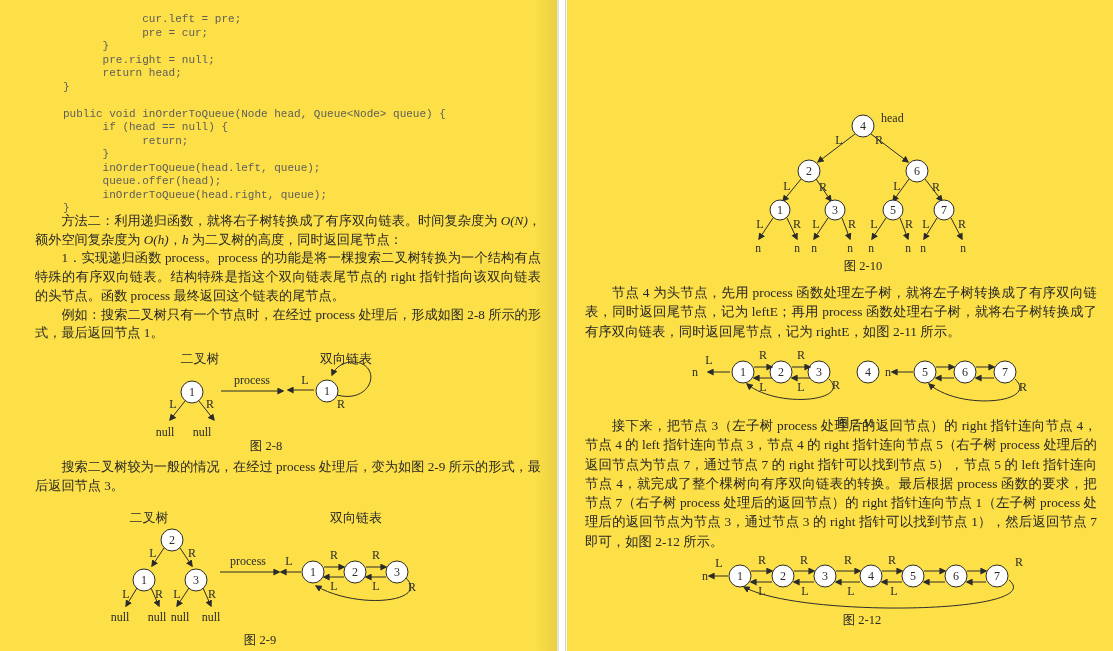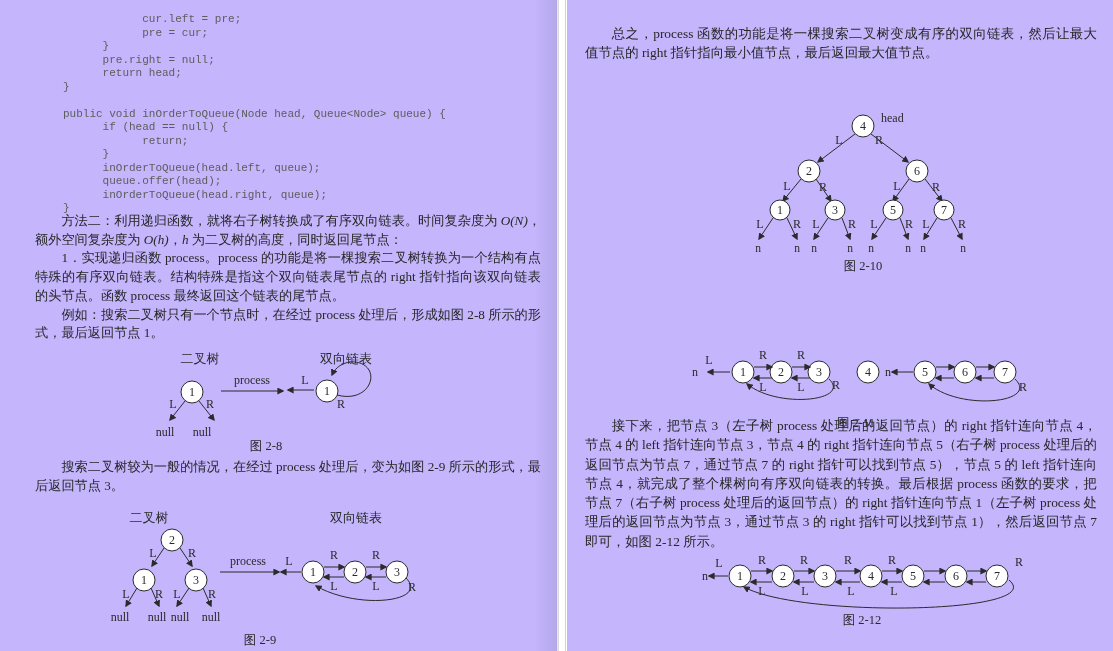--- a/index.html
+++ b/index.html
@@ -1,18 +1,18 @@
 <!DOCTYPE html>
 <html><head>
 <meta charset="utf-8">
 <style>
   html,body{margin:0;padding:0;background:#fff;}
   #screen{position:relative;width:1113px;height:651px;background:#ffffff;overflow:hidden;
           font-family:"Liberation Serif","DejaVu Serif",serif;}
-  .page{position:absolute;top:0;height:651px;background:#c4b5fd;}
+  .page{position:absolute;top:0;height:651px;background:#fde047;}
   .page.left{left:0;width:557px;}
   .page.right{left:567px;width:546px;}
   .gutter{position:absolute;top:0;left:534px;width:24px;height:651px;
           background:linear-gradient(to right,rgba(0,0,0,0) 0%,rgba(0,0,0,0.07) 90%,rgba(0,0,0,0.10) 100%);}
   .gline{position:absolute;top:0;width:1px;height:651px;}
   .g1{left:558px;background:#dcdcdc;}
   .g2{left:565px;background:#d3d3d3;}
   .artifact{position:absolute;background:#c4c4c4;}
   .a1{left:0;top:0;width:88px;height:2px;}
   .a2{left:478px;top:1px;width:18px;height:2px;background:#d8d8d8;}
@@ -169,21 +169,20 @@
     </svg>
   </div>
 
   <div class="gutter"></div>
   <div class="gline g1"></div>
   <div class="gline g2"></div>
 
   <div class="page right rp">
 
     <div class="textcol" id="rp-text1">
-      <p class="para">总之，process 函数的功能是将一棵搜索二叉树变成有序的双向链表，然后让最大值节点的 right 指针指向最小值节点，最后返回最大值节点。</p>
     </div>
 
     <svg id="fig10" width="290" height="170" viewBox="0 0 290 170">
       <defs>
         <marker id="a10" viewBox="0 0 10 10" refX="8" refY="5" markerWidth="7" markerHeight="7" orient="auto">
           <path d="M0,0 L10,5 L0,10 z" fill="#2b2b2b"></path>
         </marker>
       </defs>
       <g>
         <circle class="nd" cx="145" cy="20" r="11"></circle>
@@ -234,20 +233,21 @@
         <text class="ft f11" x="96" y="146" text-anchor="middle">n</text>
         <text class="ft f11" x="132" y="146" text-anchor="middle">n</text>
         <text class="ft f11" x="153" y="146" text-anchor="middle">n</text>
         <text class="ft f11" x="190" y="146" text-anchor="middle">n</text>
         <text class="ft f11" x="205" y="146" text-anchor="middle">n</text>
         <text class="ft f11" x="245" y="146" text-anchor="middle">n</text>
       </g>
       <text class="ft cap" x="145" y="164" text-anchor="middle">图 2-10</text>
     </svg>
 
+    <p class="para textcol" id="rp-p4">节点 4 为头节点，先用 process 函数处理左子树，就将左子树转换成了有序双向链表，同时返回尾节点，记为 leftE；再用 process 函数处理右子树，就将右子树转换成了有序双向链表，同时返回尾节点，记为 rightE，如图 2-11 所示。</p>
 
     <svg id="fig11" width="470" height="82" viewBox="0 0 470 82">
       <defs>
         <marker id="a11" viewBox="0 0 10 10" refX="8" refY="5" markerWidth="7" markerHeight="7" orient="auto">
           <path d="M0,0 L10,5 L0,10 z" fill="#2b2b2b"></path>
         </marker>
       </defs>
       <g>
         <text class="ft f12" x="97" y="25" text-anchor="middle">n</text>
         <text class="ft f12" x="111" y="13" text-anchor="middle">L</text>

